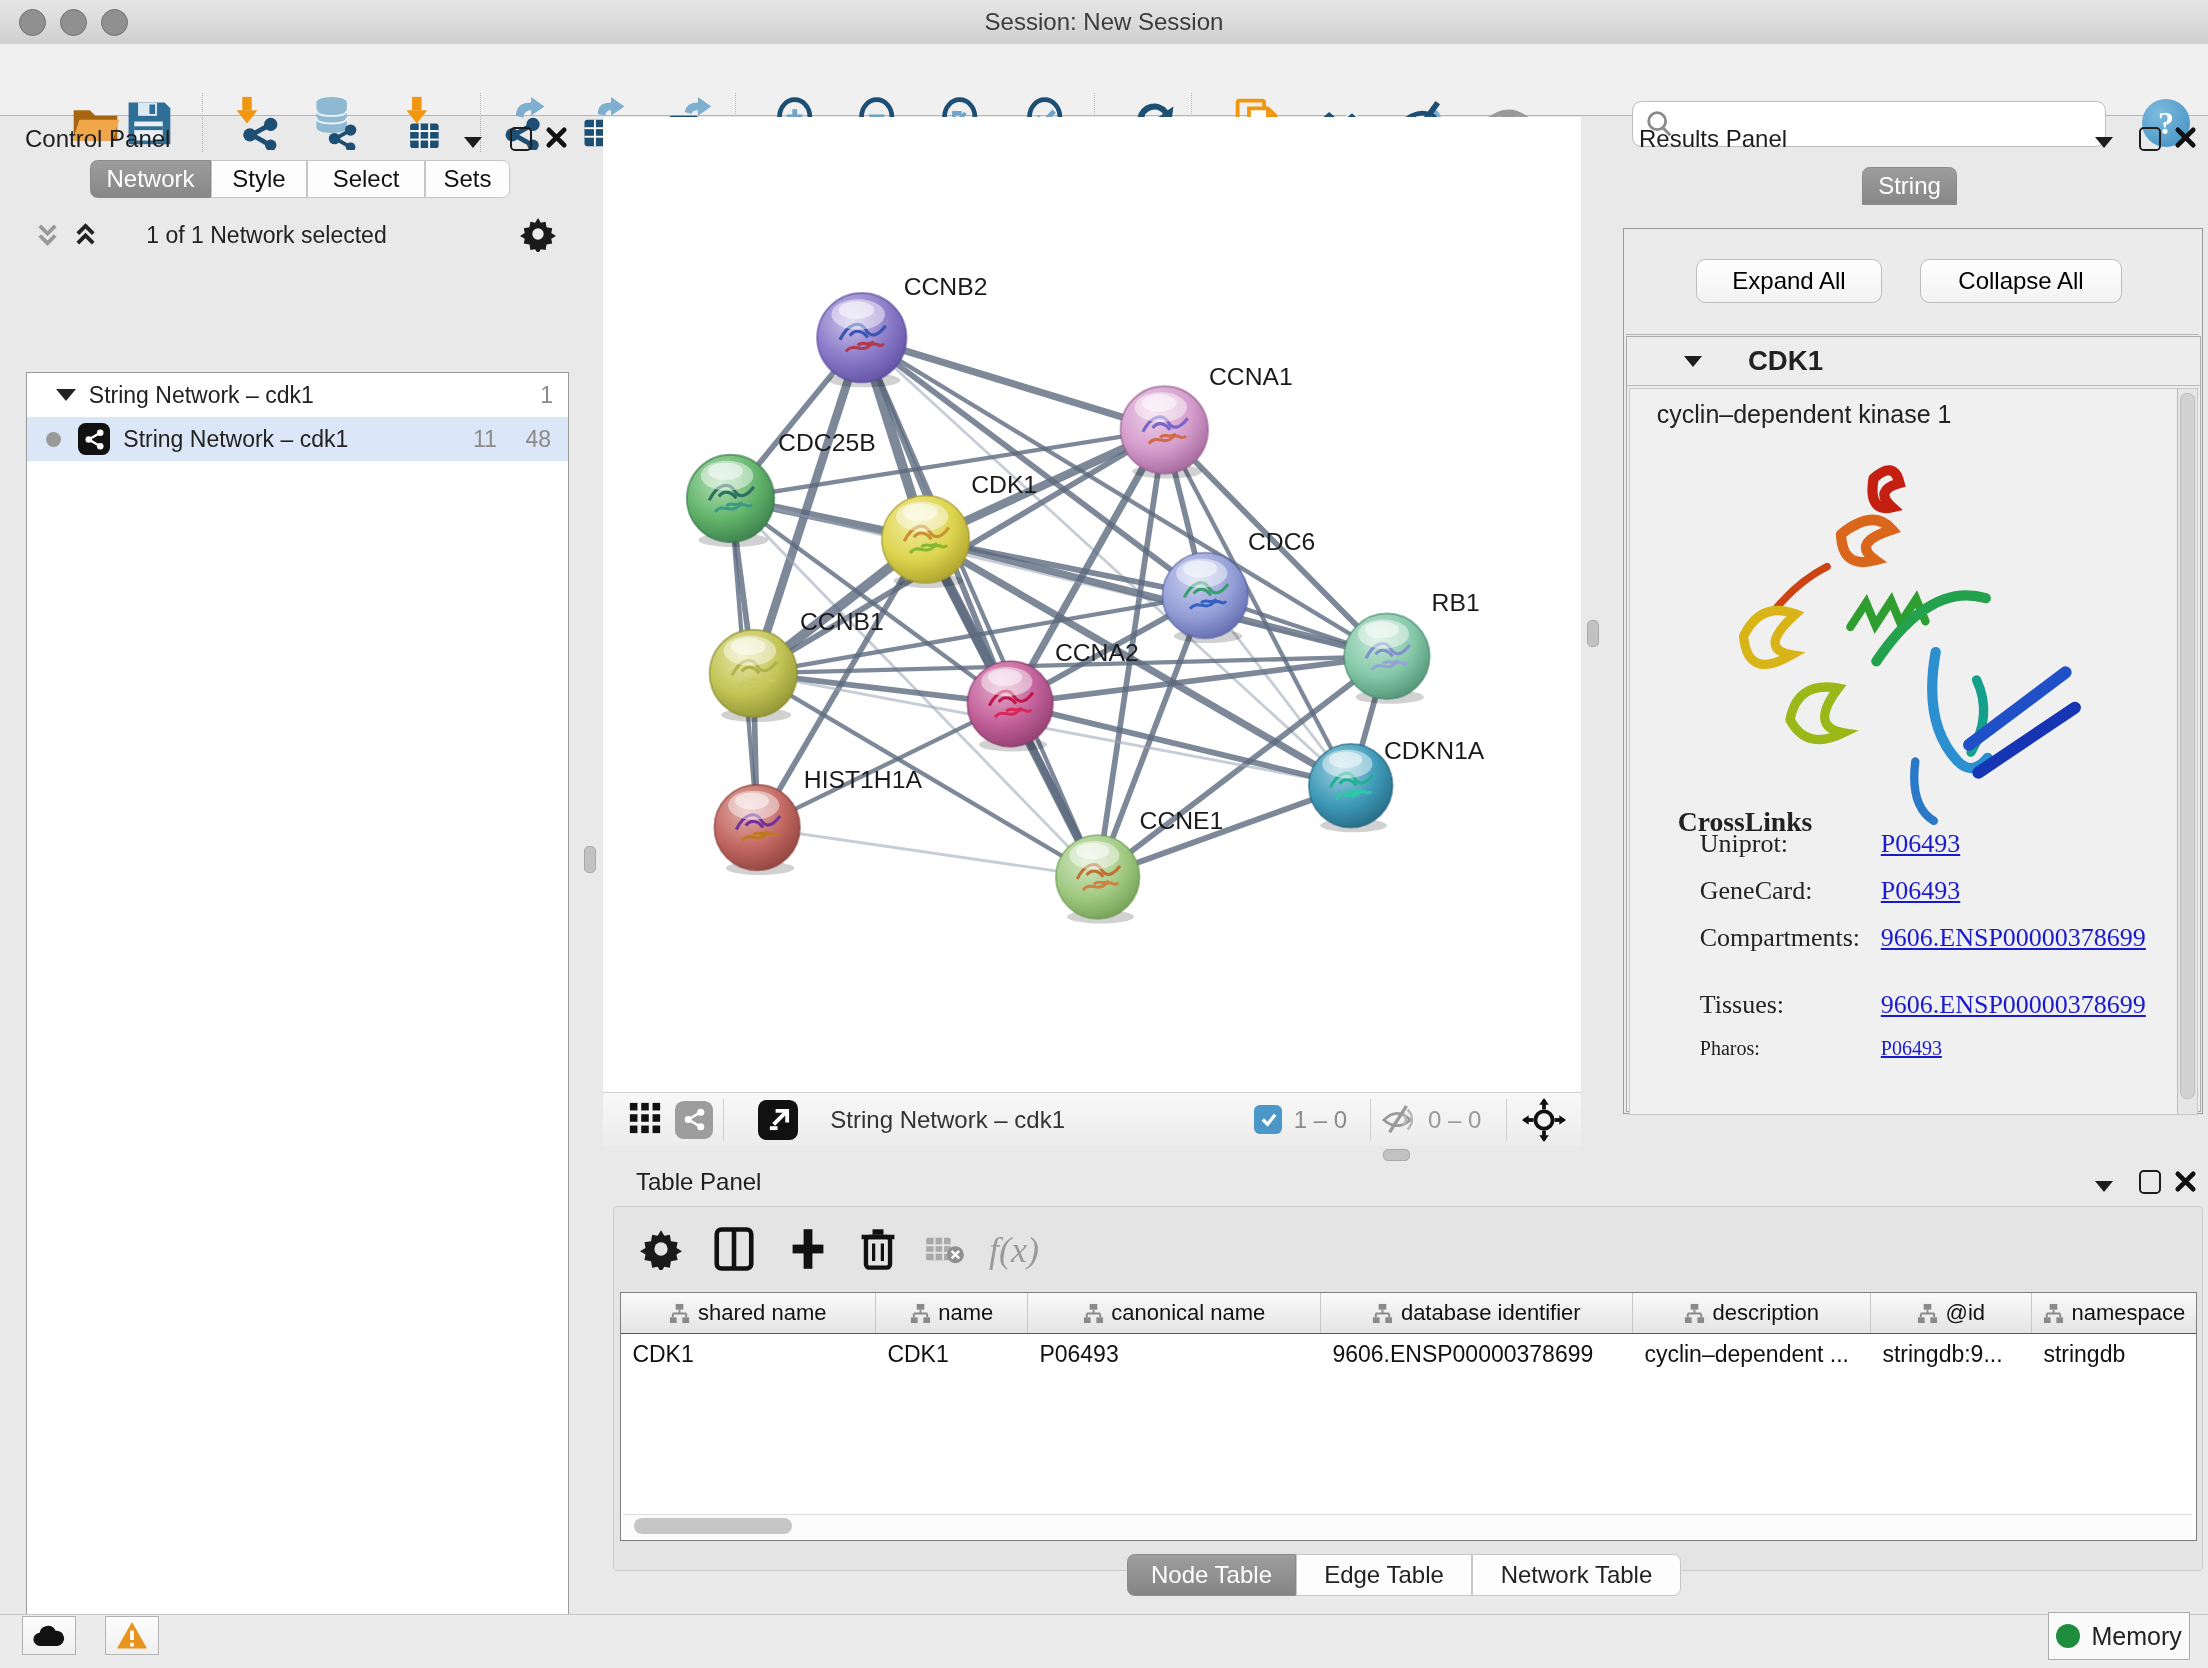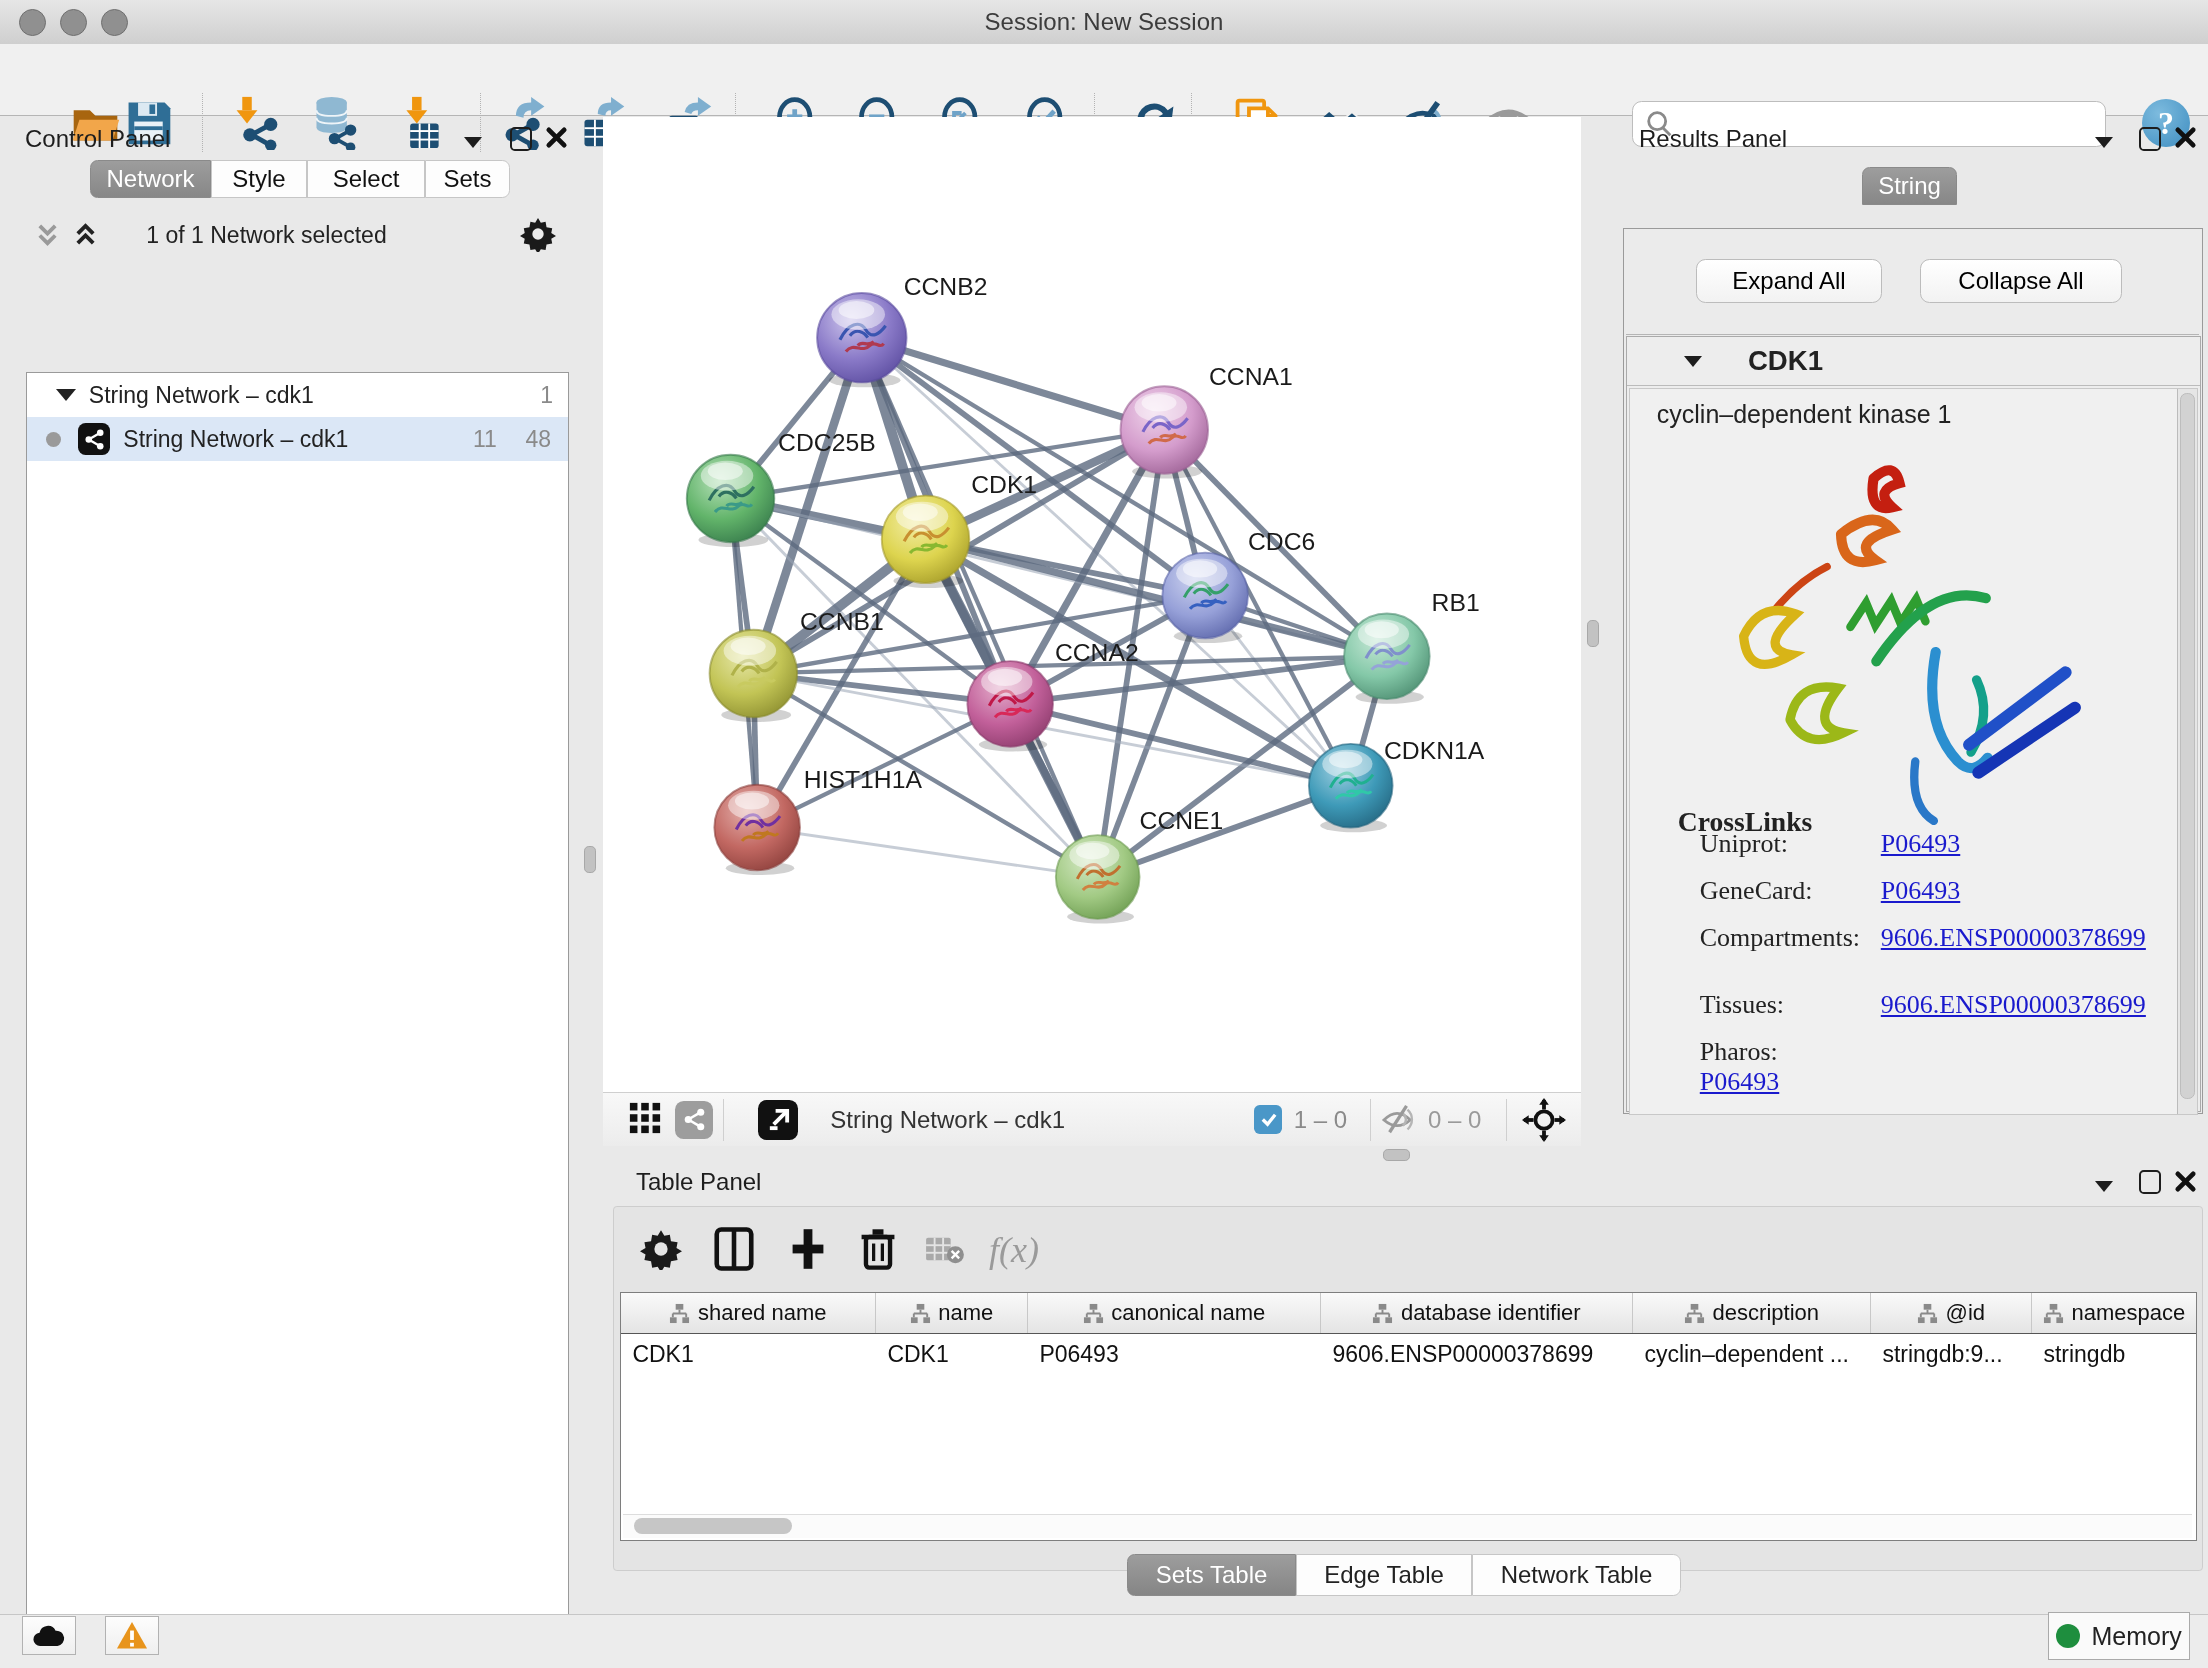--- a/index.html
+++ b/index.html
@@ -710,21 +710,21 @@
               <span class="xlink">P06493</span>
             </div>
             <div class="serif" style="display: flex; height: 47px; font-size: 26px;">
               <span style="width: 181px;">Compartments:</span>
               <span class="xlink">9606.ENSP00000378699</span>
             </div>
             <div class="serif" style="display: flex; height: 47px; font-size: 26px; margin-top: 20px;">
               <span style="width: 181px;">Tissues:</span>
               <span class="xlink">9606.ENSP00000378699</span>
             </div>
-            <div class="serif" style="display: flex; height: 47px; font-size: 26px; flex-direction: column;">
+            <div class="serif" style="display: flex; height: 47px; font-size: 20px;">
               <span style="width: 181px;">Pharos:</span>
               <span class="xlink">P06493</span>
             </div>
           </div>
 
         <div style="position:absolute;right:0;top:0;width:19px;height:100%;background:#e6e6e6;border-left:1px solid #bbb">
           <div style="position:absolute;left:1.9px;top:3.8px;width:13.3px;height:704px;border-radius:6.7px;background:#d2d2d2;border:1px solid #bdbdbd"></div>
         </div>
       </div>
     </div>
@@ -872,21 +872,21 @@
           <div class="td" style="width: 161px;">stringdb:9...</div>
           <div class="td" style="width: 165px;">stringdb</div>
         </div>
       </div>
     <div class="hscroll">
         <div class="hthumb"></div>
       </div>
   </div>
 
   <div class="abs" id="table-tabs" style="left:1127px;top:1554px;display:flex">
-      <div class="btab sel" style="width: 169px; border-radius: 7.6px 0px 0px 7.6px;">Sets Table</div>
+      <div class="btab sel" style="width: 169px; border-radius: 7.6px 0px 0px 7.6px;">Node Table</div>
       <div class="btab" style="width: 176px;">Edge Table</div>
       <div class="btab" style="width: 209px; border-radius: 0px 7.6px 7.6px 0px;">Network Table</div>
     </div>
 
   <div class="abs statusbar">
     <button class="sbtn" style="left:22px">
       <svg width="34" height="25" viewBox="0 0 36 26">
         <path d="M9 24 a7 7 0 0 1 -1 -14 a9 9 0 0 1 17 -2 a7 7 0 0 1 2 16z" fill="#111"></path>
       </svg>
     </button>

